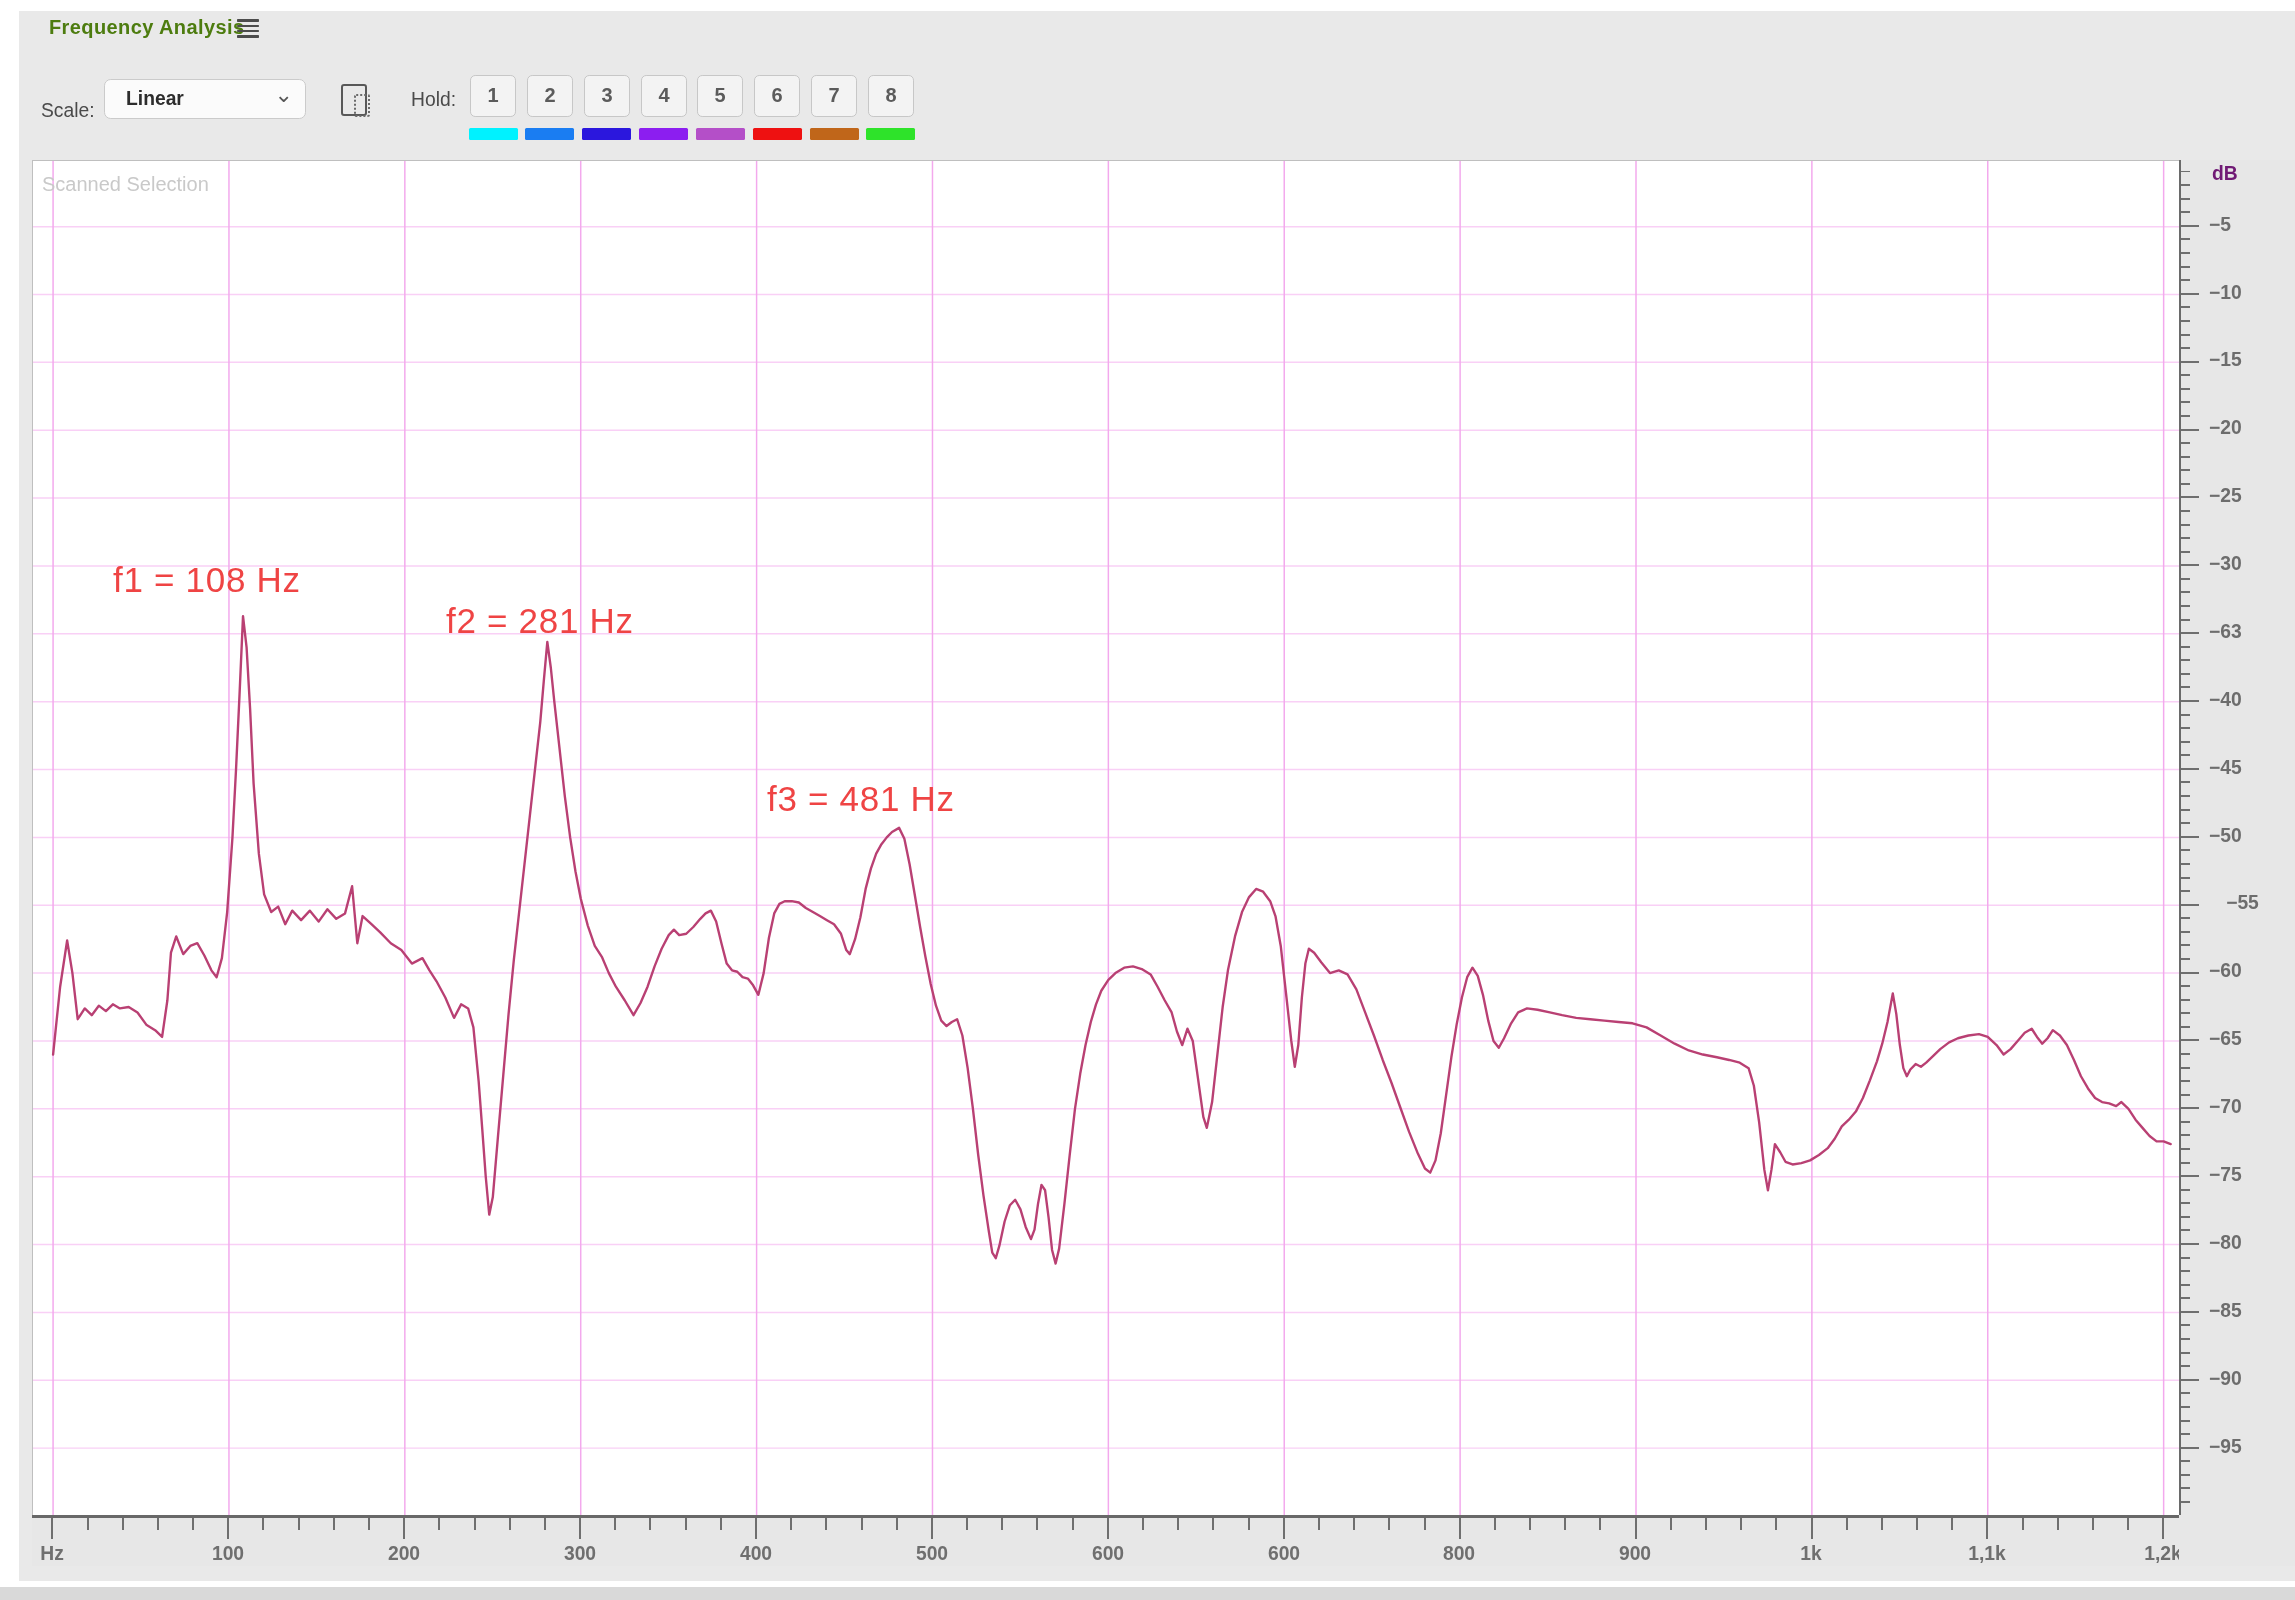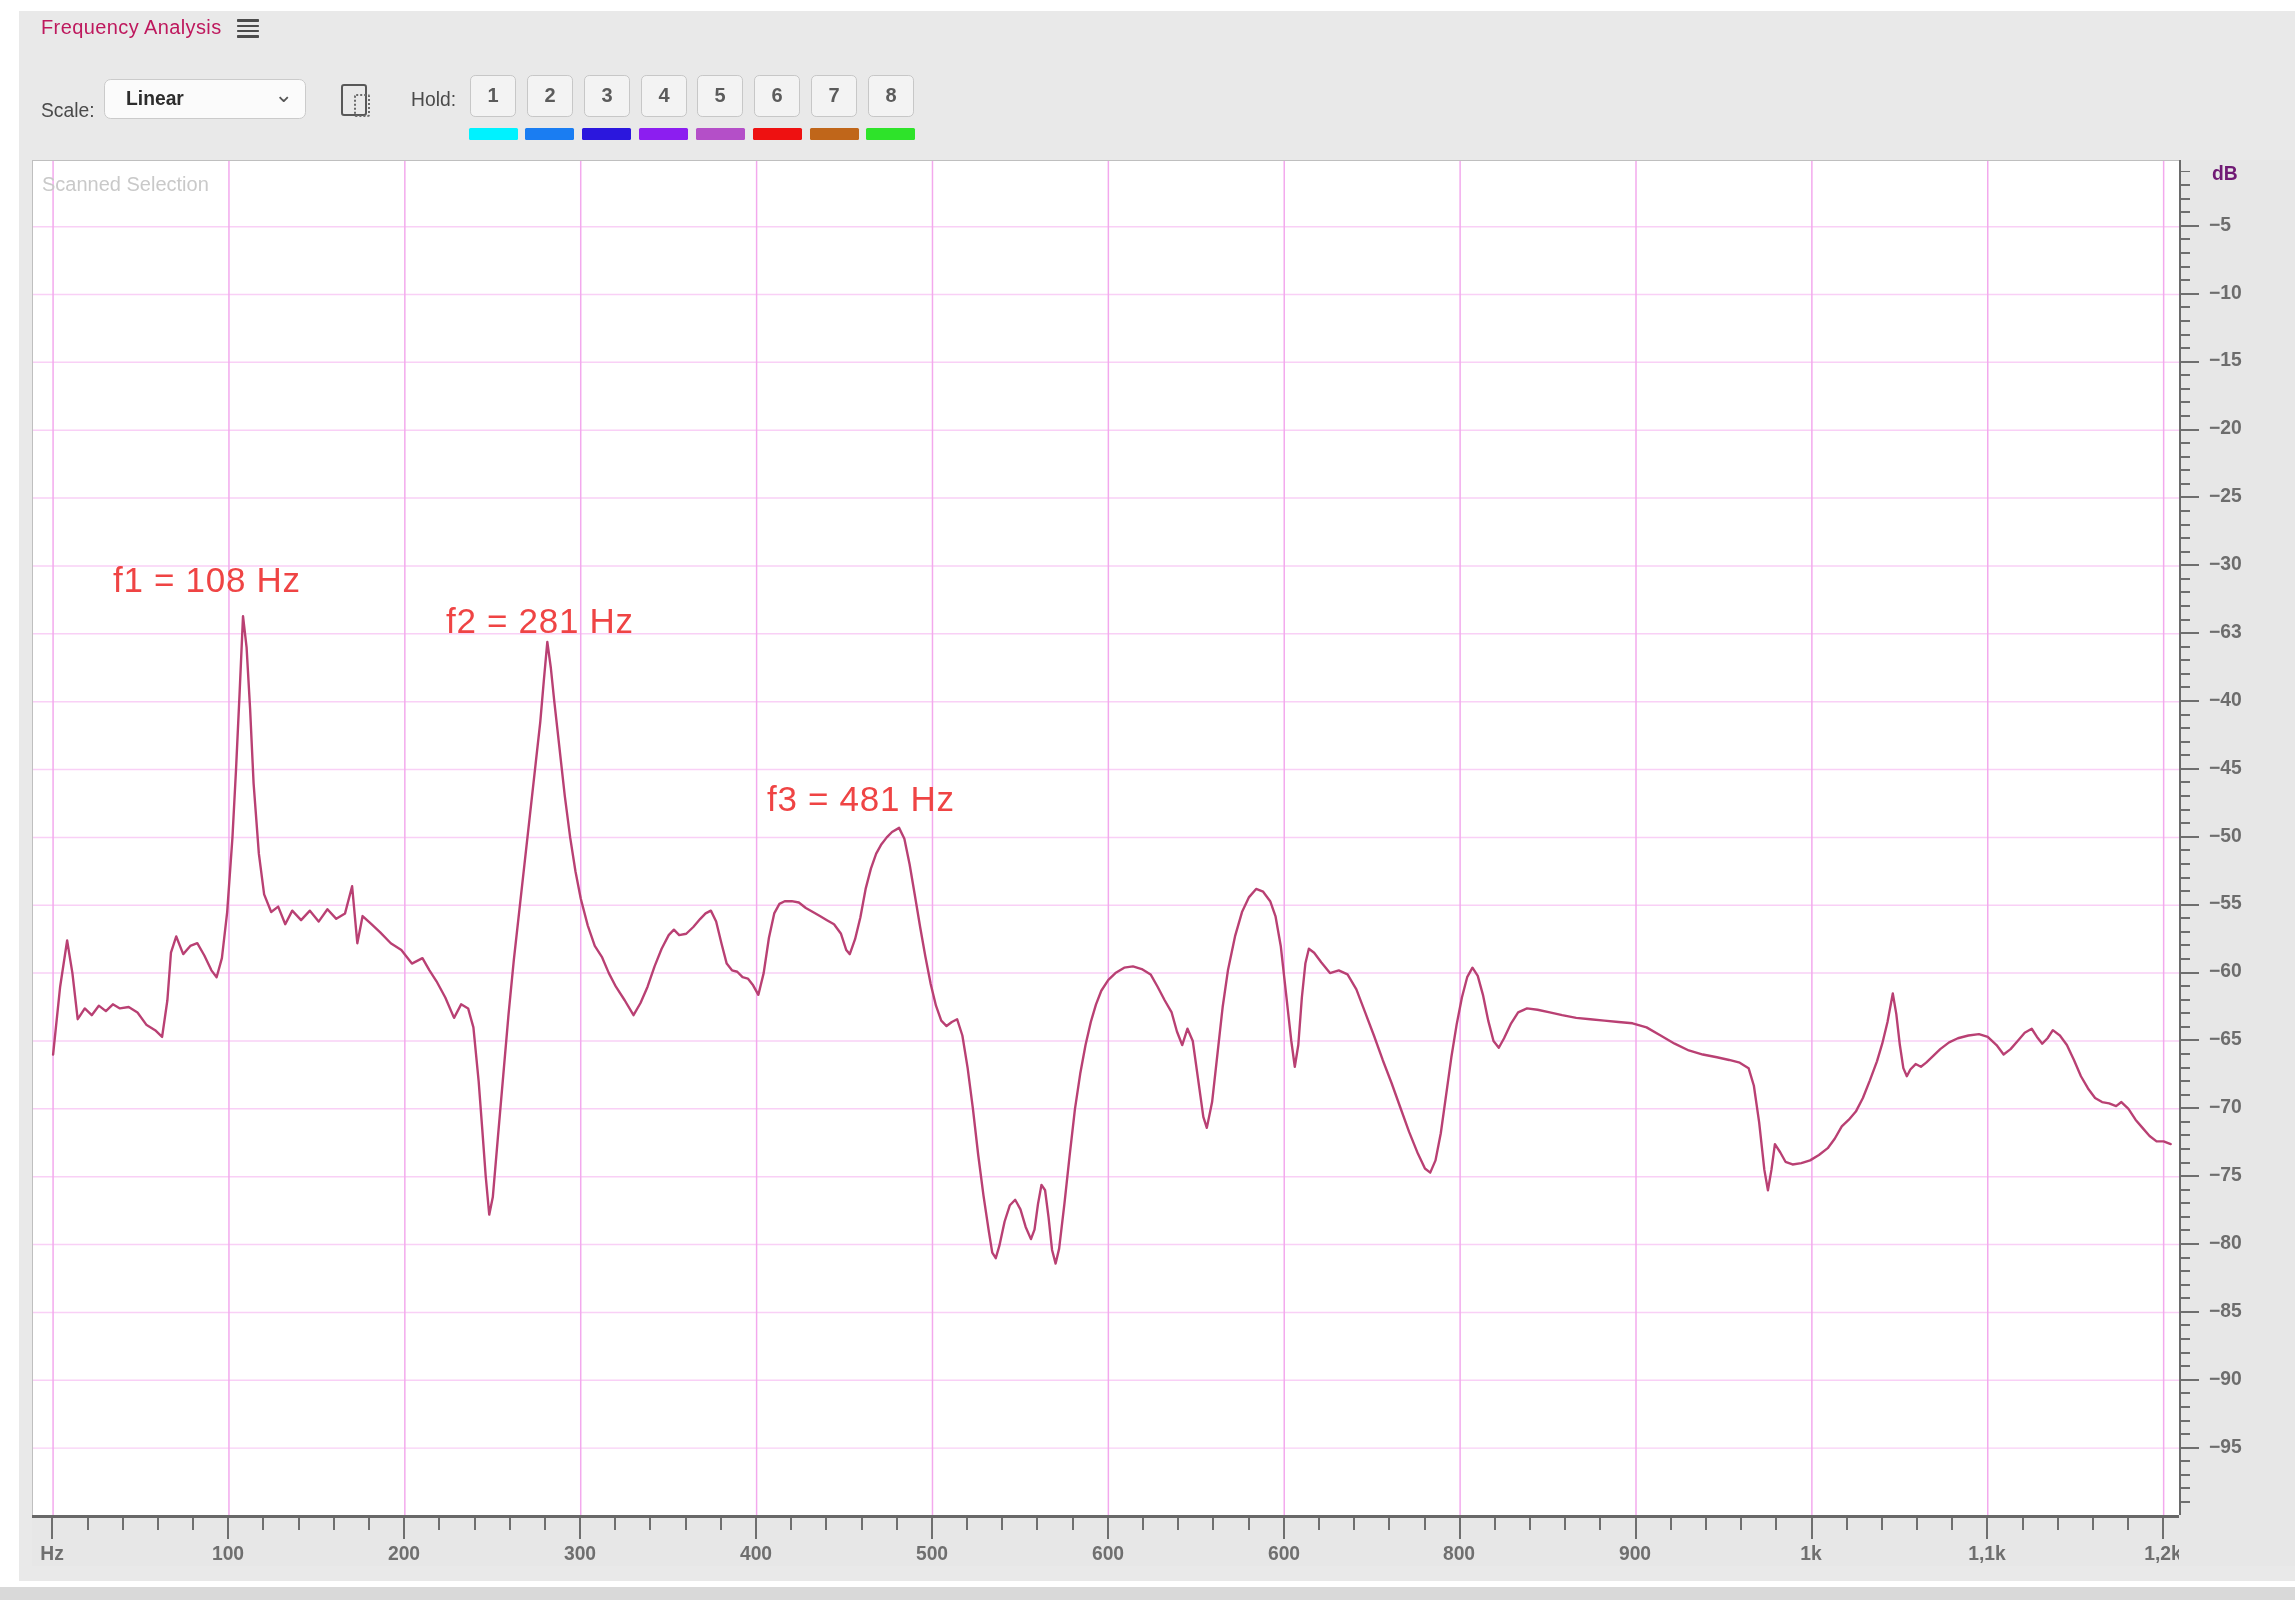--- a/index.html
+++ b/index.html
@@ -1,18 +1,18 @@
 <!DOCTYPE html>
 <html style="font-size:12px"><head>
 <meta charset="utf-8">
 <style>
   html,body{margin:0;padding:0;background:#ffffff;font-family:"Liberation Sans",sans-serif;}
   #stage{position:relative;width:2295px;height:1600px;background:#ffffff;overflow:hidden;}
   .panel{position:absolute;left:18.6px;top:11px;width:2277px;height:1570px;background:#e9e9e9;}
-  .hdr-title{position:absolute;left:41px;top:16.4px;font-size:20px;font-weight:normal;color:#be185d;letter-spacing:0.4px;}
+  .hdr-title{position:absolute;left:49px;top:16.4px;font-size:20px;font-weight:bold;color:#4d7c0f;letter-spacing:0.4px;}
   .menu-icon{position:absolute;left:237px;top:19.3px;width:22px;height:19.3px;cursor:pointer;}
   .menu-icon i{display:block;height:2.6px;background:#4c4c4c;margin-bottom:2.7px;border-radius:0.7px;}
   .tb-label{position:absolute;font-size:19.3px;color:#4a4a4a;}
   .dropdown{position:absolute;left:104px;top:79px;width:202px;height:40px;background:#fbfbfb;border:1.5px solid #cbcbcb;border-radius:6.7px;box-sizing:border-box;cursor:pointer;}
   .dropdown .val{position:absolute;left:21px;top:8.2px;font-size:19.3px;font-weight:bold;color:#2d2d2d;}
   .dropdown .chev{position:absolute;right:12px;top:1.5px;font-size:22px;color:#555;}
   .copy-btn{position:absolute;left:338px;top:82px;width:39px;height:37px;cursor:pointer;}
   .copy-btn .b{position:absolute;left:3px;top:1.5px;width:22px;height:28px;border:2.2px solid #585858;border-radius:3px;background:#e9e9e9;}
   .copy-btn .f{position:absolute;left:16.4px;top:12px;width:12px;height:19.3px;border:2.2px dotted #6a6a6a;border-radius:2.2px;}
   .hold-btn{position:absolute;top:75px;width:46px;height:42px;background:#f3f3f3;border:1.5px solid #c7c7c7;border-radius:5.2px;box-sizing:border-box;text-align:center;line-height:39px;font-size:20px;font-weight:bold;color:#5b5b5b;cursor:pointer;}
@@ -182,21 +182,21 @@
         <div class="db-tick" style="left: 1.5px; top: 635px; width: 9.7px; height: 1.5px;"></div>
         <div class="db-tick" style="left: 1.5px; top: 649px; width: 9.7px; height: 1.5px;"></div>
         <div class="db-tick" style="left: 1.5px; top: 662px; width: 9.7px; height: 1.5px;"></div>
         <div class="db-tick" style="left: 1.5px; top: 676px; width: 18px; height: 1.9px;"></div>
         <div class="db-lab" style="top: 665px;">−50</div>
         <div class="db-tick" style="left: 1.5px; top: 689px; width: 9.7px; height: 1.5px;"></div>
         <div class="db-tick" style="left: 1.5px; top: 703px; width: 9.7px; height: 1.5px;"></div>
         <div class="db-tick" style="left: 1.5px; top: 717px; width: 9.7px; height: 1.5px;"></div>
         <div class="db-tick" style="left: 1.5px; top: 730px; width: 9.7px; height: 1.5px;"></div>
         <div class="db-tick" style="left: 1.5px; top: 744px; width: 18px; height: 1.9px;"></div>
-        <div class="db-lab" style="top: 732px;">−55</div>
+        <div class="db-lab" style="top: 732px; text-align: center;">−55</div>
         <div class="db-tick" style="left: 1.5px; top: 757px; width: 9.7px; height: 1.5px;"></div>
         <div class="db-tick" style="left: 1.5px; top: 771px; width: 9.7px; height: 1.5px;"></div>
         <div class="db-tick" style="left: 1.5px; top: 784px; width: 9.7px; height: 1.5px;"></div>
         <div class="db-tick" style="left: 1.5px; top: 798px; width: 9.7px; height: 1.5px;"></div>
         <div class="db-tick" style="left: 1.5px; top: 812px; width: 18px; height: 1.9px;"></div>
         <div class="db-lab" style="top: 800px;">−60</div>
         <div class="db-tick" style="left: 1.5px; top: 825px; width: 9.7px; height: 1.5px;"></div>
         <div class="db-tick" style="left: 1.5px; top: 839px; width: 9.7px; height: 1.5px;"></div>
         <div class="db-tick" style="left: 1.5px; top: 852px; width: 9.7px; height: 1.5px;"></div>
         <div class="db-tick" style="left: 1.5px; top: 866px; width: 9.7px; height: 1.5px;"></div>

